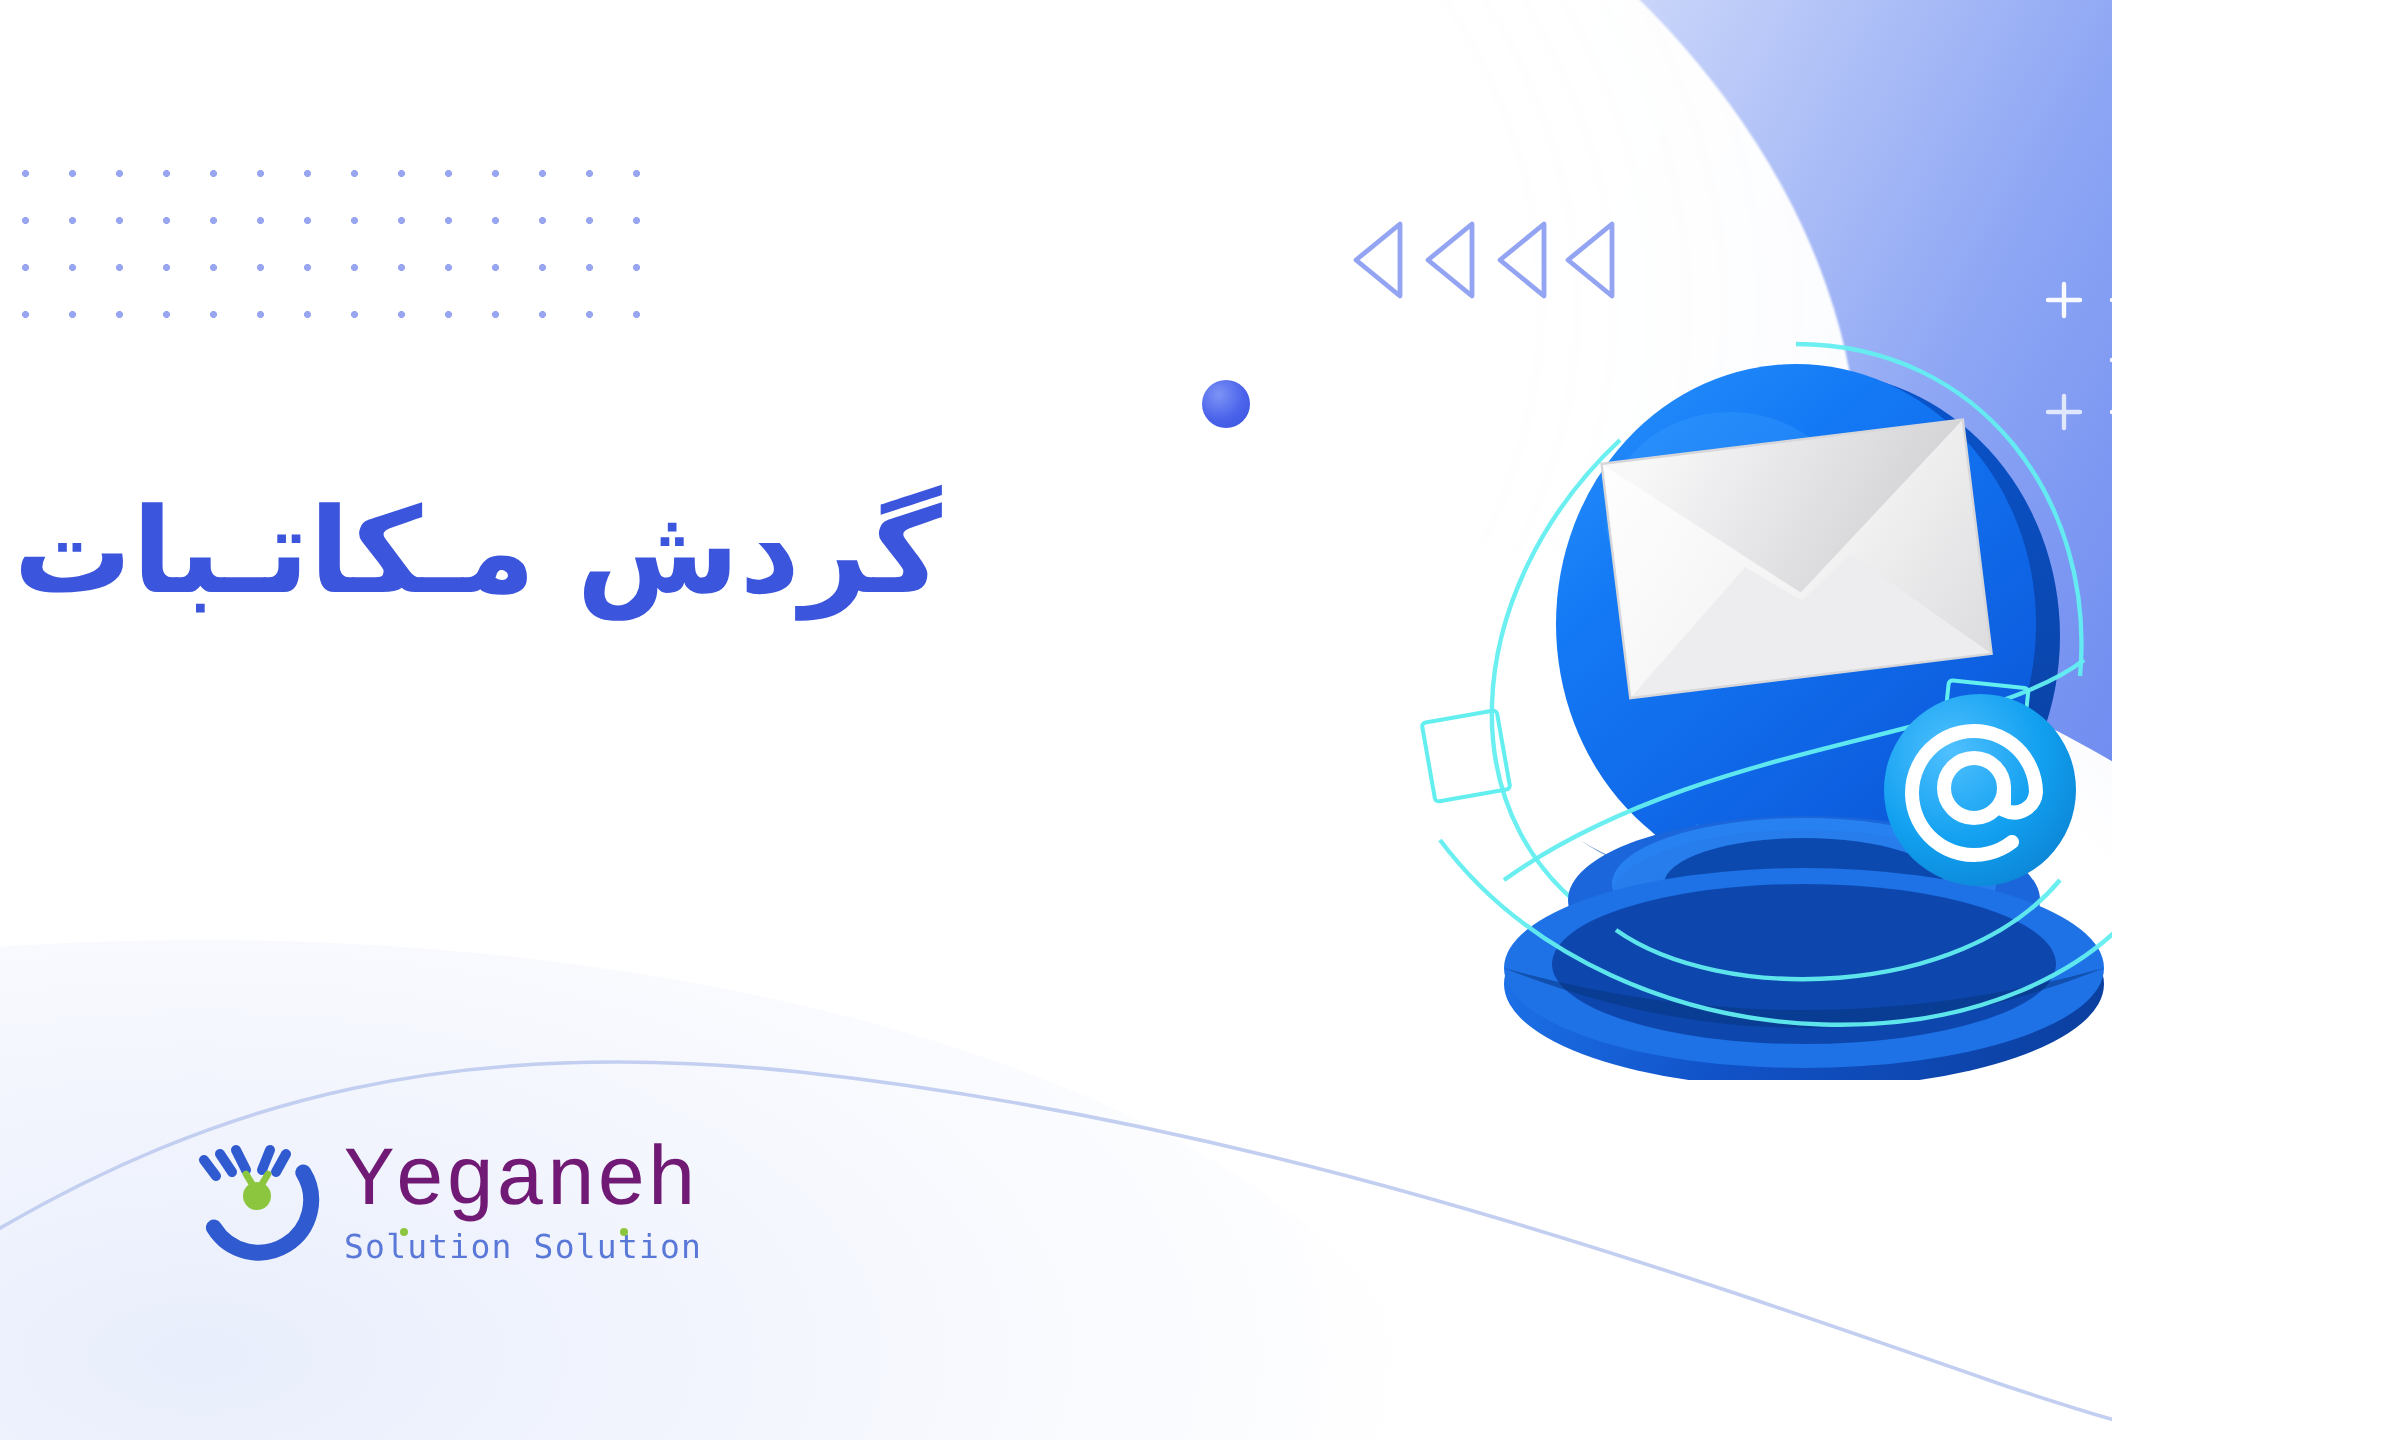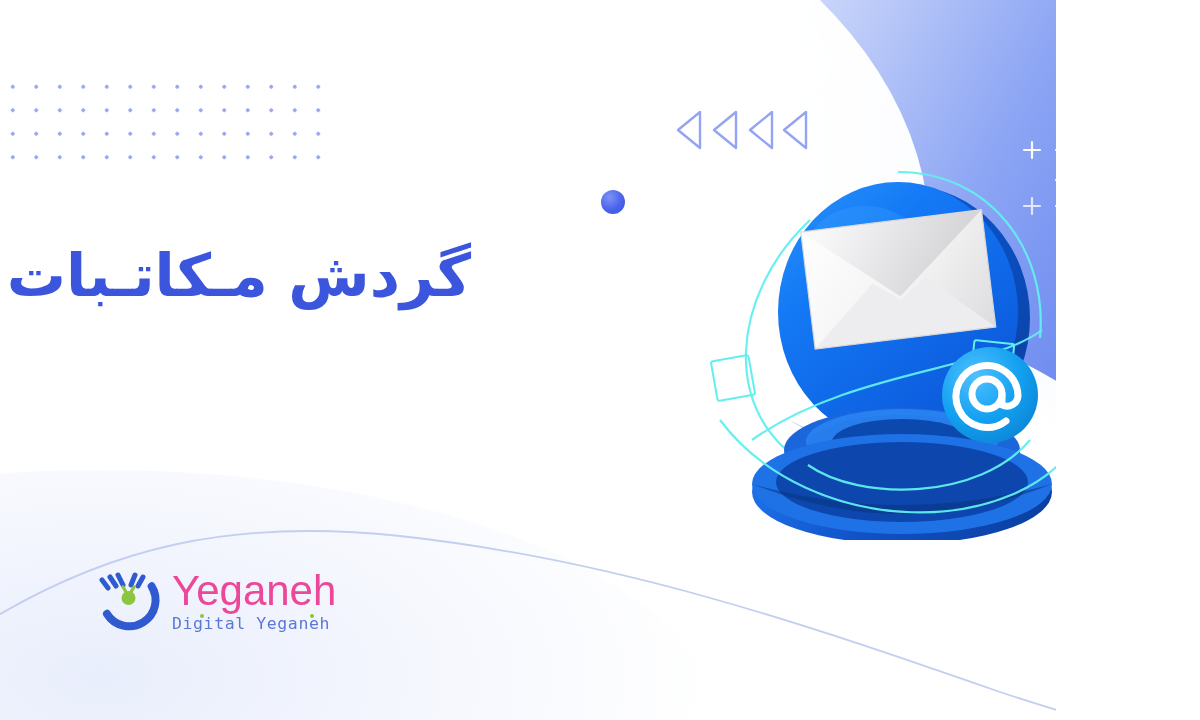--- a/index.html
+++ b/index.html
@@ -117,22 +117,22 @@
   .headline .l2 { display:block; }
 
   
   .logo {
     position:absolute; left:96px; top:566px;
     display:flex; align-items:center; gap:10px;
   }
   .logo-mark { width:66px; height:70px; flex:none; }
   .logo-text { display:flex; flex-direction:column; line-height:1; }
   .logo-word {
-    font-family:Liberation Sans, sans-serif;
-    font-size:42px; font-weight:400; color:#ec4899;
+    font-family:Liberation Mono, monospace;
+    font-size:42px; font-weight:400; color:#701a75;
     letter-spacing:0px;
   }
   .logo-tag {
     font-family:"DejaVu Sans Mono", monospace;
     font-size:16.5px; color:#5a78d8; letter-spacing:0.6px;
     margin-top:4px; position:relative; white-space:nowrap;
   }
   .tag-dot {
     position:absolute; width:4px; height:4px; border-radius:50%;
     background:#8cc63f; top:-2px;
@@ -330,20 +330,20 @@
         <g stroke="#8cc63f" stroke-width="3.4" stroke-linecap="round">
           <path d="M27 21 L30 26"></path>
           <path d="M38 21 L35 26"></path>
         </g>
         <circle cx="32.5" cy="32" r="7" fill="#8cc63f"></circle>
       </svg>
     </span>
     <span class="logo-text">
       <span class="logo-word">Yeganeh</span>
       <span class="logo-tag">
-        <span>Digital Yeganeh</span>
+        <span>Solution Solution</span>
         <span class="tag-dot d1"></span>
         <span class="tag-dot d2"></span>
       </span>
     </span>
   </div>
 
 </div>
 
 </body></html>

